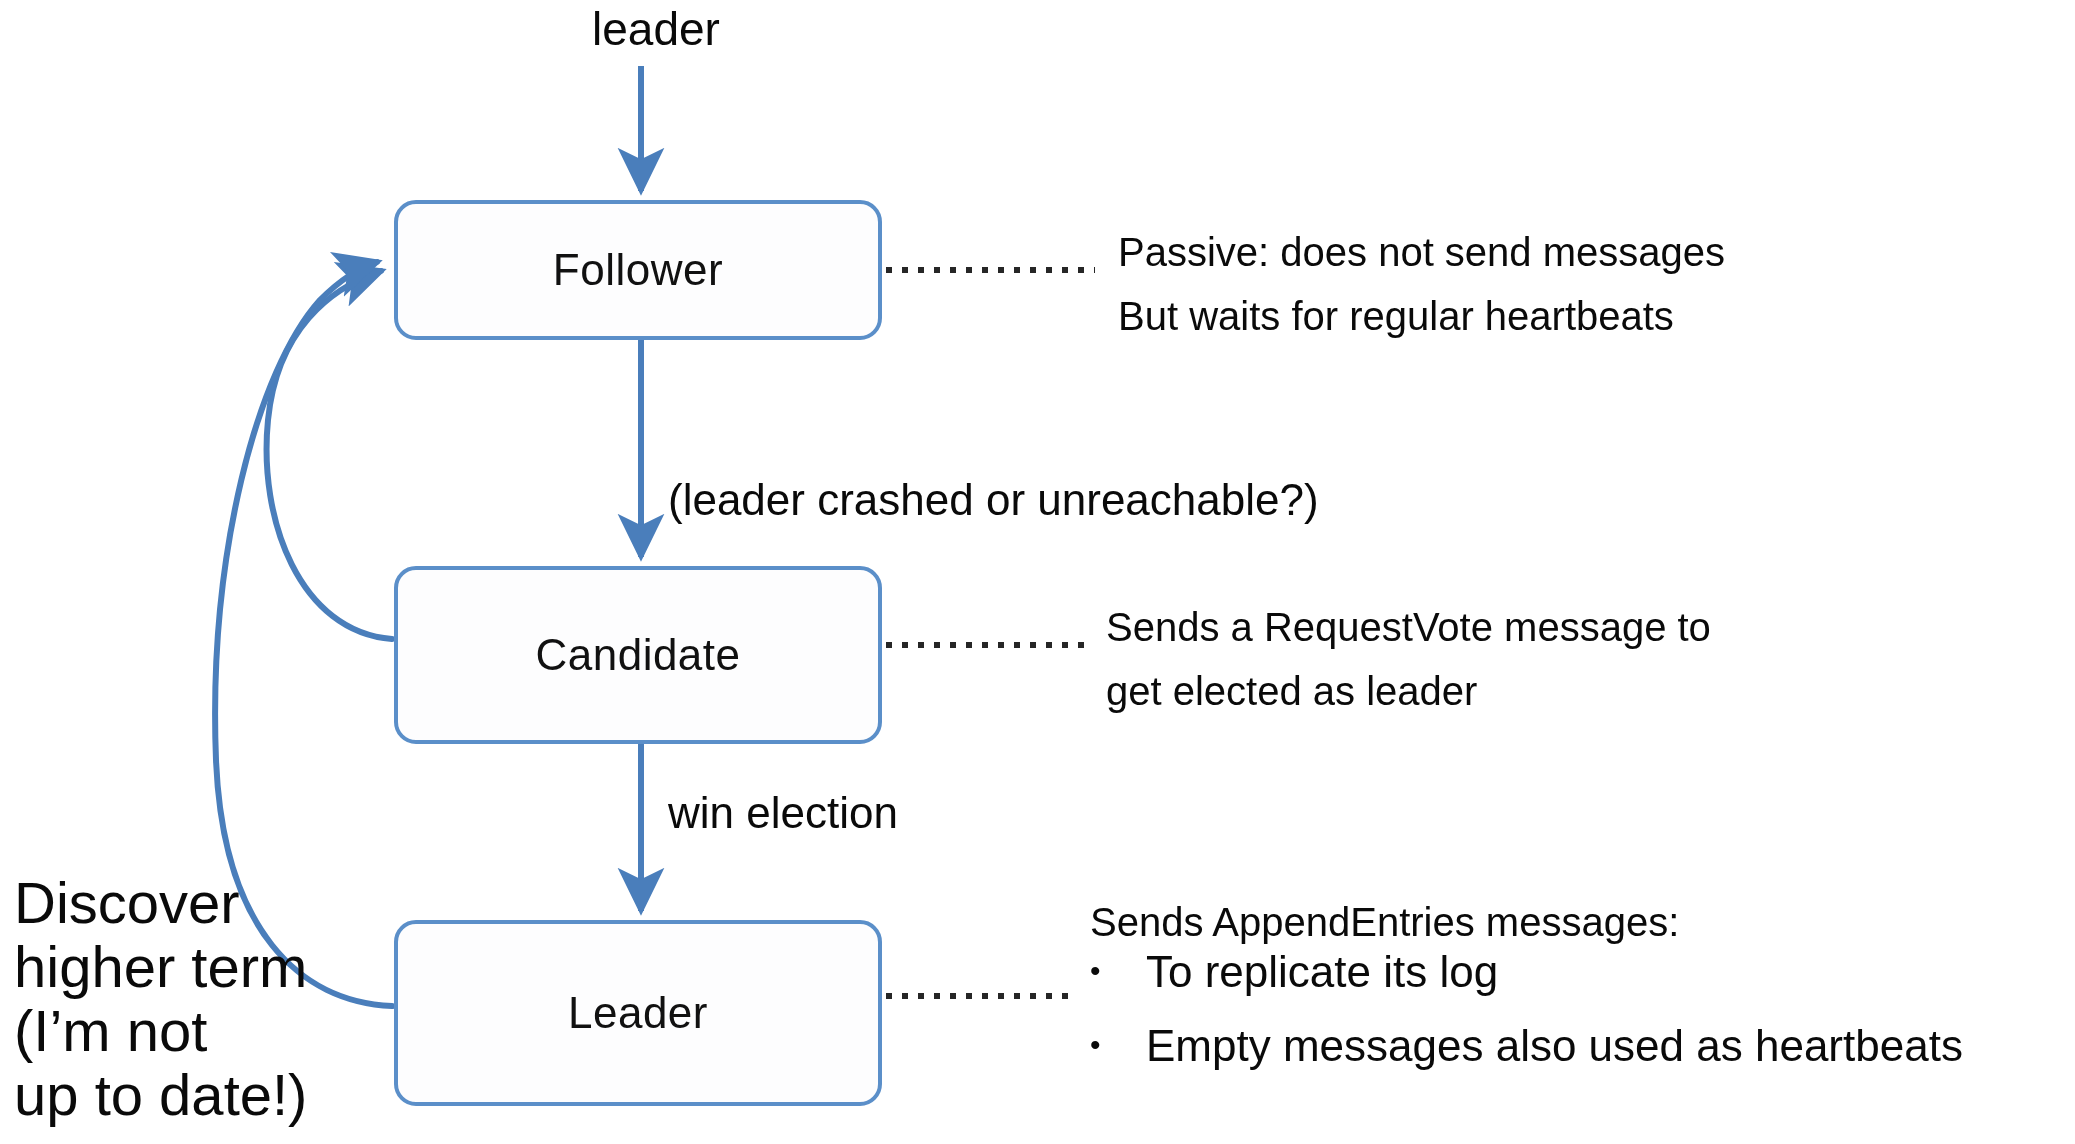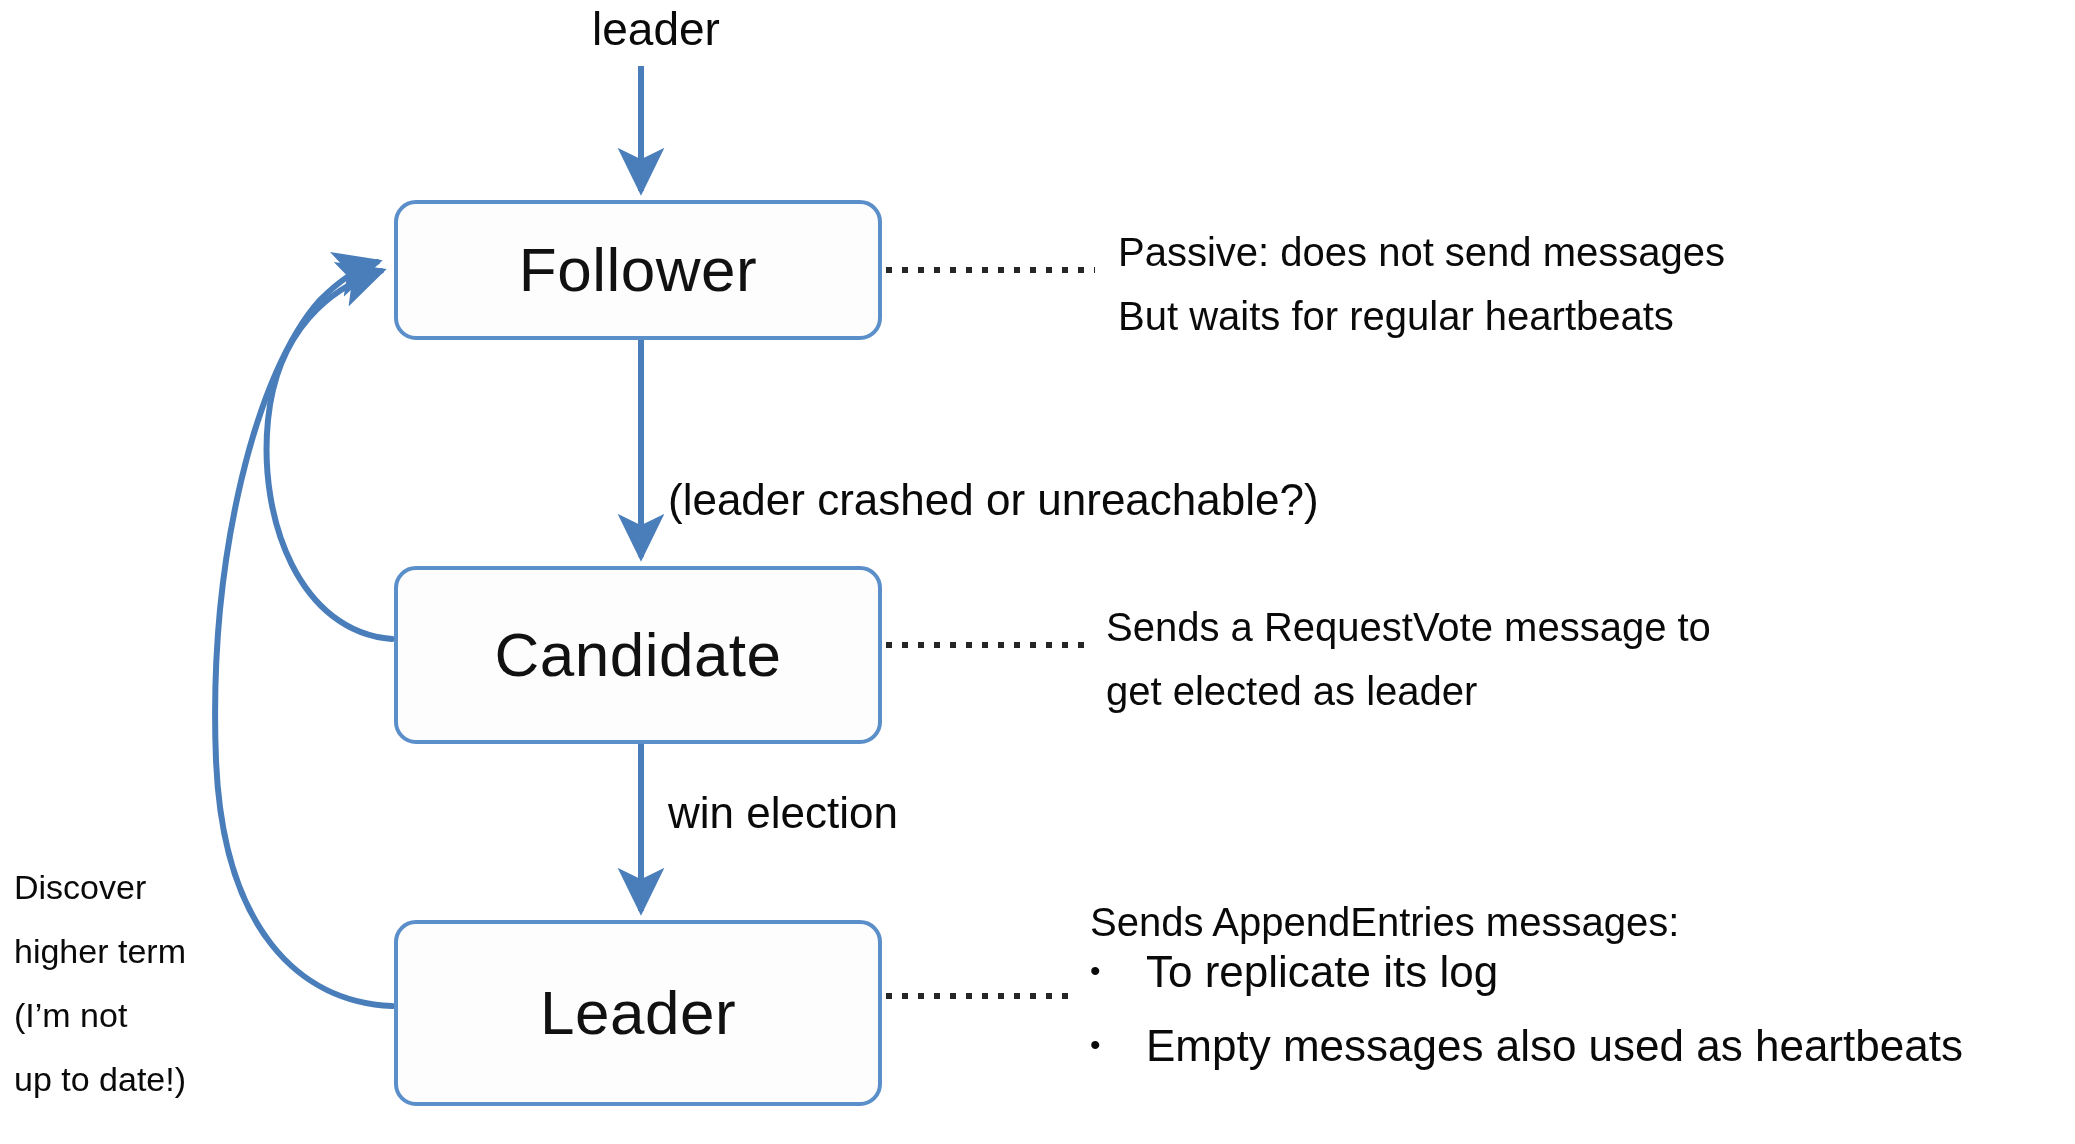--- a/index.html
+++ b/index.html
@@ -30,21 +30,21 @@
     position: absolute;
     box-sizing: border-box;
     border: 4px solid #5B8FC9;
     border-radius: 22px;
     background: #FDFDFE;
     display: flex;
     align-items: center;
     justify-content: center;
   }
   .state-label {
-    font-size: 62px;
+    font-size: 44px;
     font-weight: 400;
     color: #111111;
     letter-spacing: 0.5px;
     line-height: 1;
   }
   .txt {
     position: absolute;
     color: #0A0A0A;
     line-height: 1.28;
     white-space: pre;
@@ -53,21 +53,21 @@
     font-size: 40px;
     margin-top: 17px;
   }
   .edge-label {
     font-size: 44px;
   }
   .start-label {
     font-size: 46px;
   }
   .corner-note {
-    font-size: 34px;
+    font-size: 58px;
   }
   .bullet-list {
     position: absolute;
     font-size: 44px;
     color: #0A0A0A;
     line-height: 1.28;
   }
   .bullet-row {
     display: flex;
     align-items: baseline;

